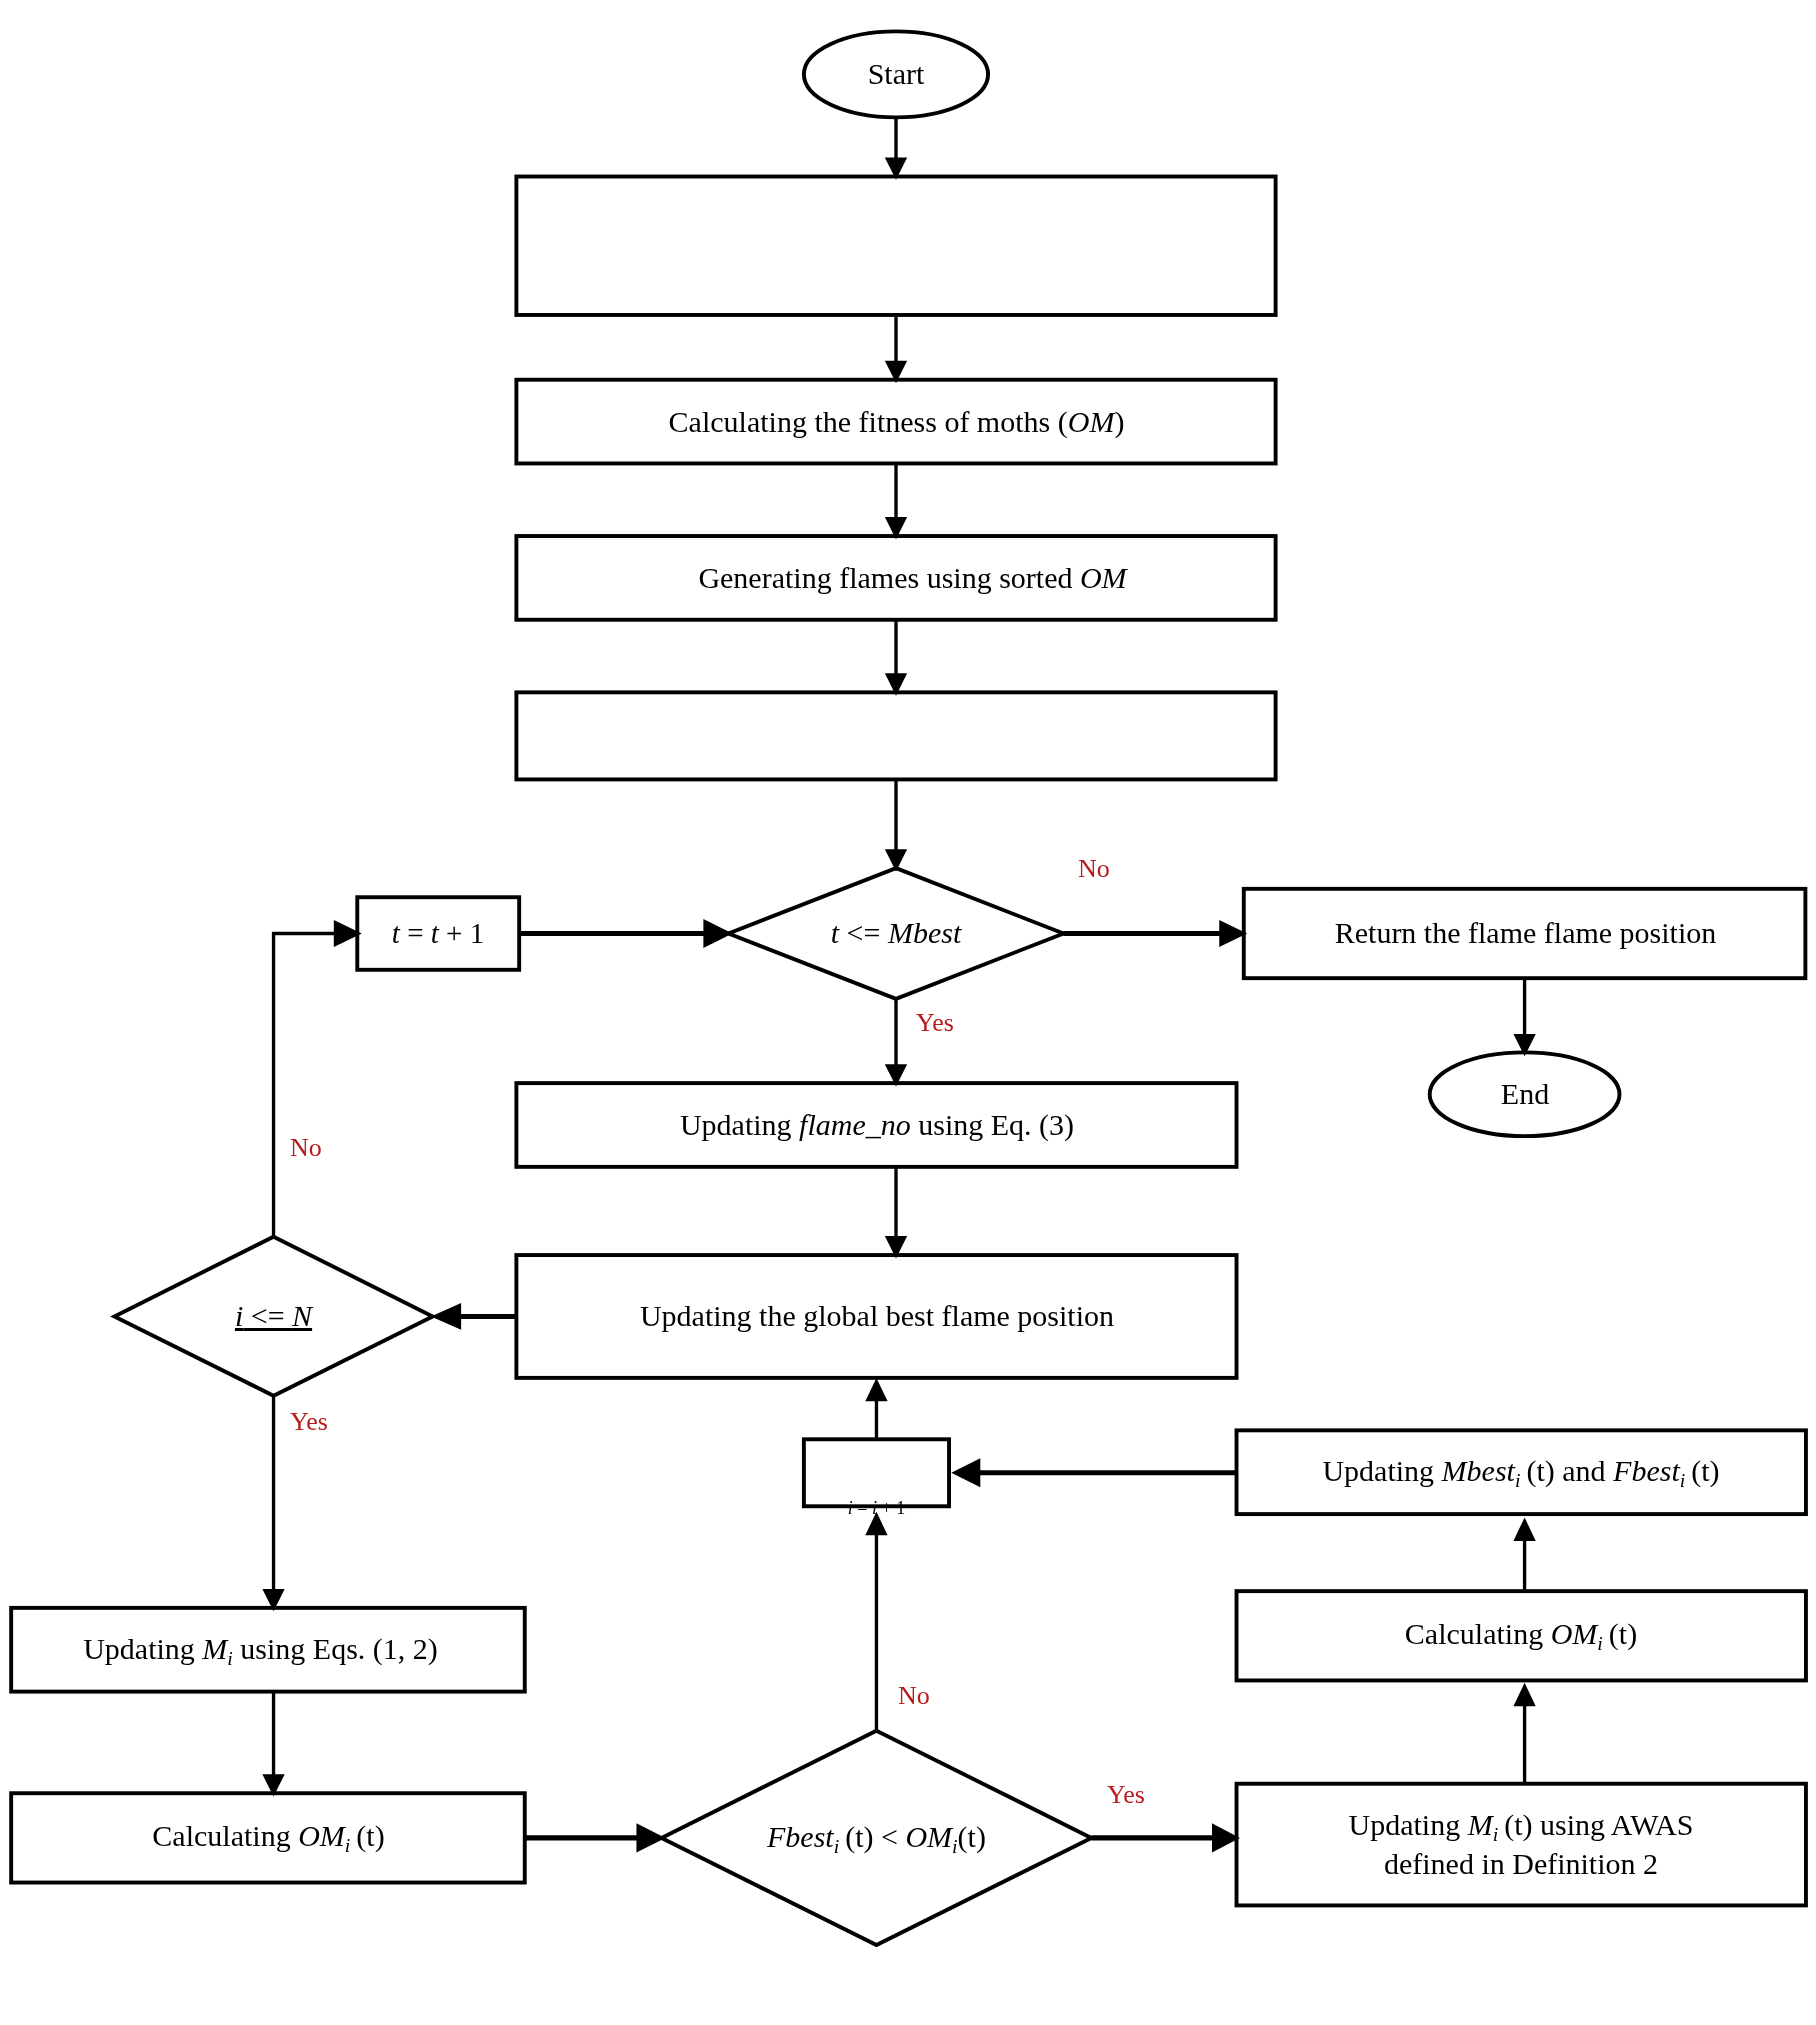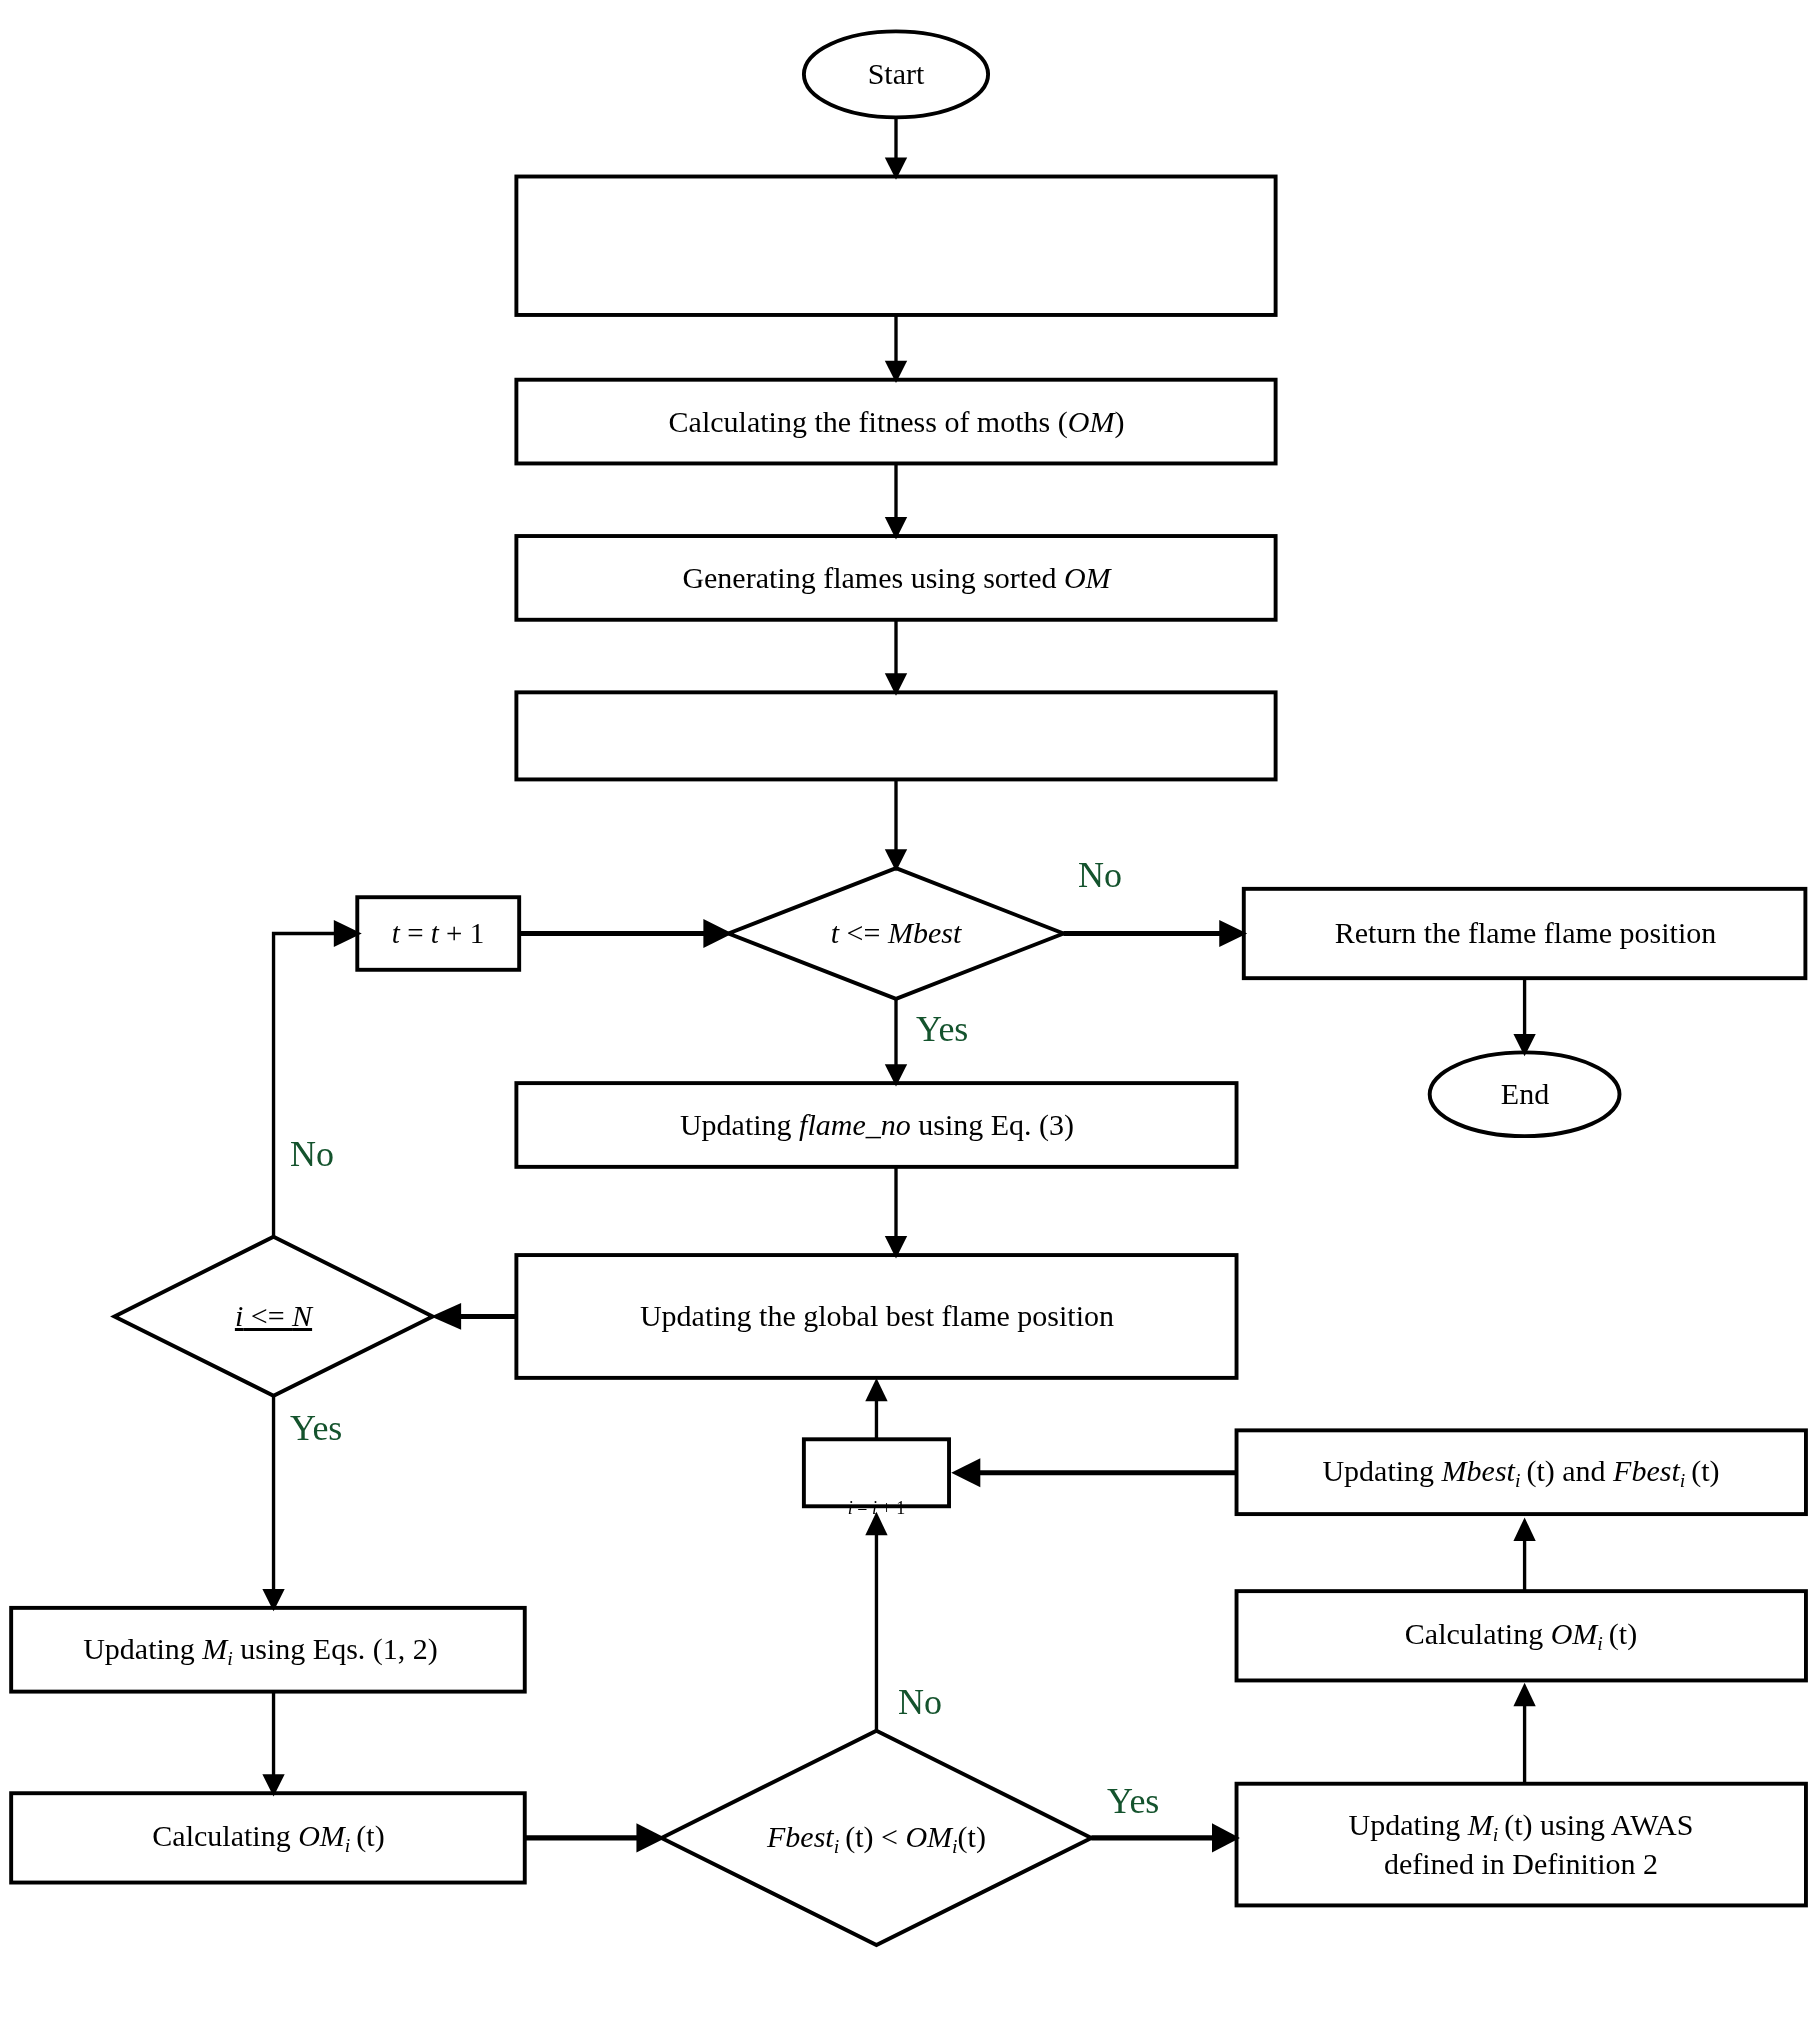--- a/index.html
+++ b/index.html
@@ -52,22 +52,22 @@
     font-size: 30px;
     line-height: 1.28;
     color: #000000;
     white-space: pre-line;
     pointer-events: none;
   }
   .node-text.tight { line-height: 1.22; }
   .edge-label {
     position: absolute;
     font-family: "Liberation Serif", "DejaVu Serif", serif;
-    font-size: 36px;
-    color: #14532d;
+    font-size: 26px;
+    color: #b91c1c;
     white-space: nowrap;
   }
   .it { font-style: italic; }
   .sub { font-style: italic; font-size: 0.66em; vertical-align: -0.28em; }
 </style>
 </head>
 <body>
 
 <div id="flowchart-root">
 
@@ -221,21 +221,21 @@
   </svg>
 
   <div class="node-text" style="left:804px; top:74px; width:184px; height:0;
        transform: translateY(-50%);">Start</div>
 
 
   <div class="node-text" style="left:528px; top:380px; width:737px; height:84px;">
     <span>Calculating the fitness of moths (<span class="it">OM</span>)</span>
   </div>
 
-  <div class="node-text" style="left:528px; top:536px; width:737px; height:84px;">
+  <div class="node-text" style="left:544px; top:536px; width:737px; height:84px;">
     <span>Generating flames using sorted <span class="it">OM</span></span>
   </div>
 
 
   <div class="node-text" style="left:357px; top:897px; width:162px; height:73px; font-size:29px;">
     <span><span class="it">t</span> = <span class="it">t</span> + 1</span>
   </div>
 
   <div class="node-text" style="left:751px; top:900px; width:290px; height:67px;">
     <span><span class="it">t</span> &lt;= <span class="it">Mbest</span></span>

